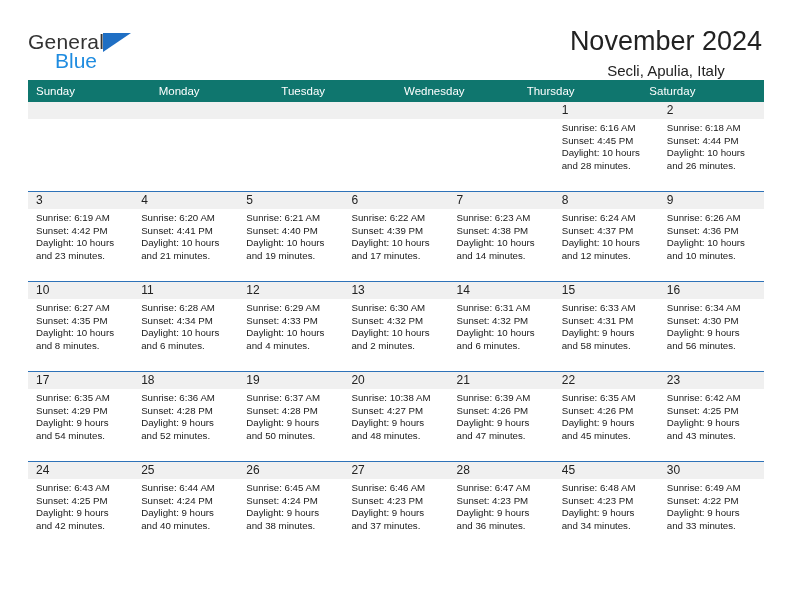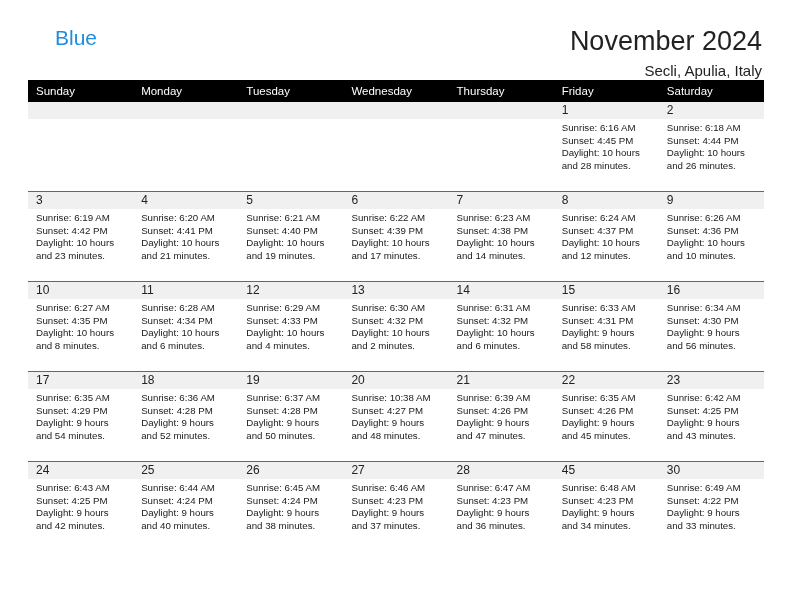--- a/index.html
+++ b/index.html
@@ -70,30 +70,31 @@
     color: #222222;
     line-height: 30px;
     font-weight: normal;
     margin: 0;
   }
   .cal-sub {
     font-size: 15px;
     color: #222222;
     line-height: 22px;
     margin-top: 4px;
+    text-align: center;
   }
 
   
   .calendar {
     width: 736px;
     margin-top: 8px;
   }
   .weekdays {
     display: flex;
-    background: #000000;
+    background: #0f766e;
     height: 22px;
   }
   .weekday {
     flex: 1 1 0;
     color: #ffffff;
     font-size: 11.5px;
     line-height: 22px;
     padding-left: 8px;
     box-sizing: border-box;
     white-space: nowrap;
@@ -136,39 +137,41 @@
   }
 </style>
 </head>
 <body>
 
 <div class="page">
 
   <div class="top">
 
     <div class="logo">
+      <div>
+        <span class="logo-row1">General</span><span class="logo-tri"></span>
+      </div>
       <div class="logo-row2">Blue</div>
     </div>
 
     <div class="titles">
       <div class="cal-title">November 2024</div>
       <div class="cal-sub">Secli, Apulia, Italy</div>
     </div>
 
   </div>
 
   <div class="calendar">
 
     <div class="weekdays">
       <div class="weekday">Sunday</div>
       <div class="weekday">Monday</div>
       <div class="weekday">Tuesday</div>
       <div class="weekday">Wednesday</div>
       <div class="weekday">Thursday</div>
-      <div class="weekday">Friday</div>
       <div class="weekday">Saturday</div>
     </div>
 
     <div id="weeks-container">
         <div class="week first">
           <div class="day">
             <div class="day-num empty"></div>
           </div>
           <div class="day">
             <div class="day-num empty"></div>

